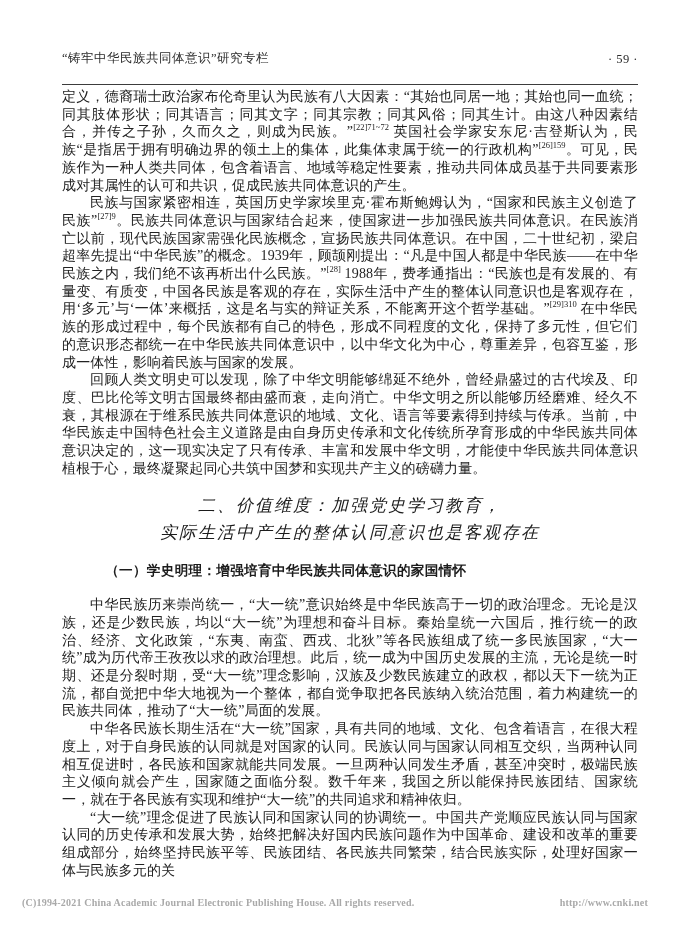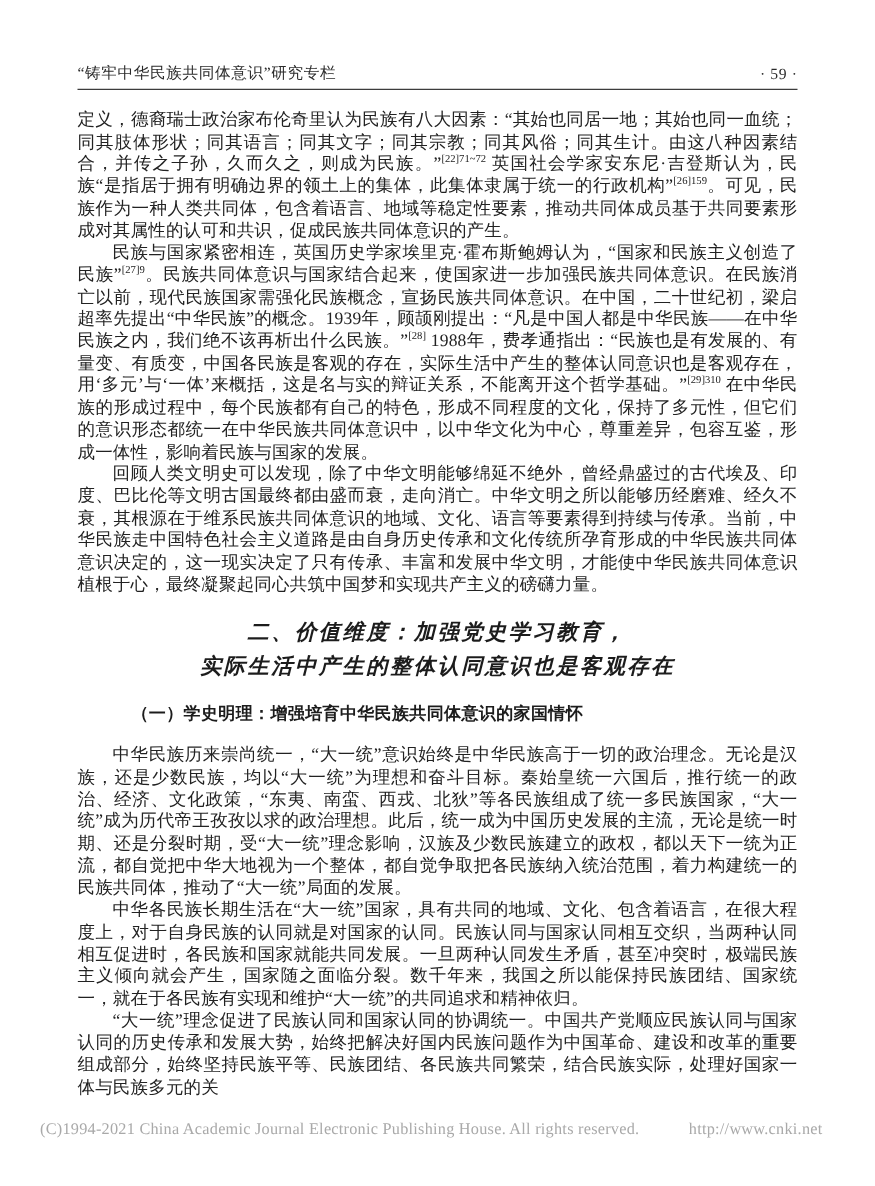--- a/index.html
+++ b/index.html
@@ -15,21 +15,21 @@
   .page-header {
     position:absolute;
     left:62px; top:50px;
     width:576px;
     display:flex;
     justify-content:space-between;
     align-items:flex-end;
     font-size:12.5px;
     color:#2b2b2b;
     letter-spacing:0.5px;
-    padding-bottom:4px;
+    padding-bottom:17px;
     border-bottom:1.6px solid #3c3c3c;
   }
   .article {
     position:absolute;
     left:62px; top:88px;
     width:576px;
     font-size:14px;
     line-height:17.7px;
     text-align:justify;
     text-justify:inter-ideograph;
@@ -51,43 +51,44 @@
     display:block;
     margin:15px 0 13px 0;
     font-size:17px;
     font-weight:normal;
     font-style:italic;
     line-height:27px;
     text-align:center;
     letter-spacing:2px;
     color:#1c1c1c;
   }
-  .section-heading span { display:block; text-indent:0;font-weight:bold; }
+  .section-heading span { display:block; text-indent:0; }
   .sub-heading {
     margin:16px;
     font-family:"Liberation Sans","DejaVu Sans",sans-serif;
     font-size:13.6px;
     font-weight:bold;
     line-height:17.7px;
     text-indent:2em;
     letter-spacing:0.3px;
     color:#1c1c1c;
   }
   .watermark {
     position:absolute;
-    left:32px; top:895px;
+    left:22px; top:895px;
     width:626px;
     display:flex;
     justify-content:space-between;
-    font-size:13px;
+    font-size:10px;
     line-height:16px;
     color:#a9a9a9;
     white-space:nowrap;
     letter-spacing:0.2px;
     pointer-events:none;
+    font-weight:bold;
   }
 </style>
 </head>
 <body>
 
 <div class="page">
 
   <header class="page-header">
     <span>“铸牢中华民族共同体意识”研究专栏</span>
     <span>· 59 ·</span>

